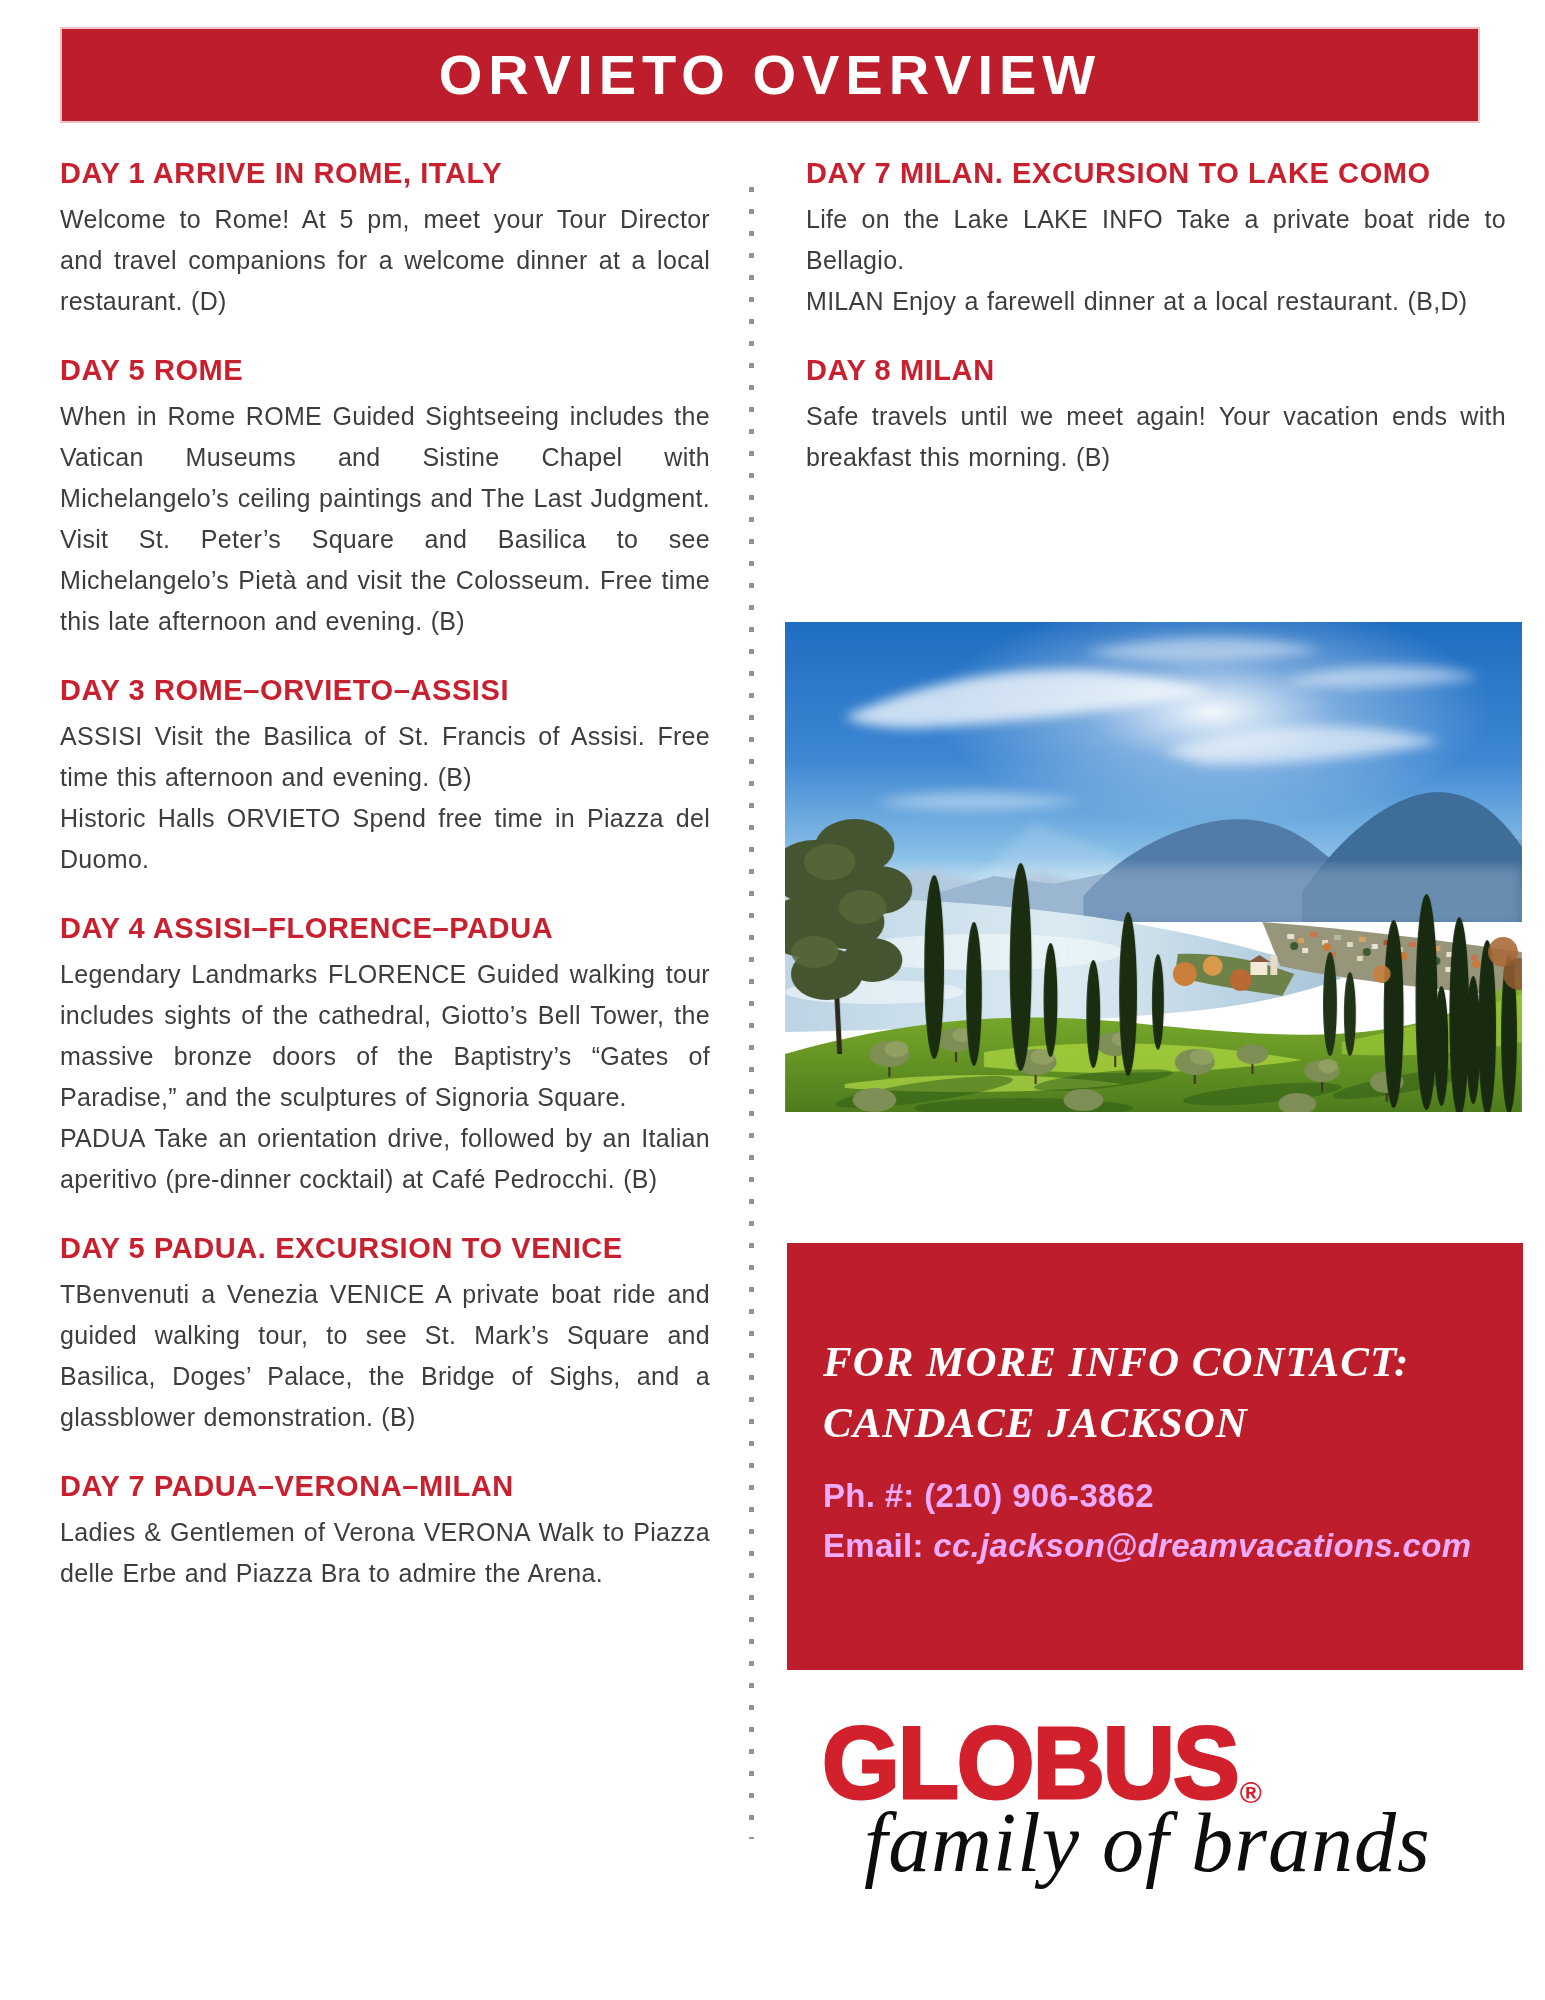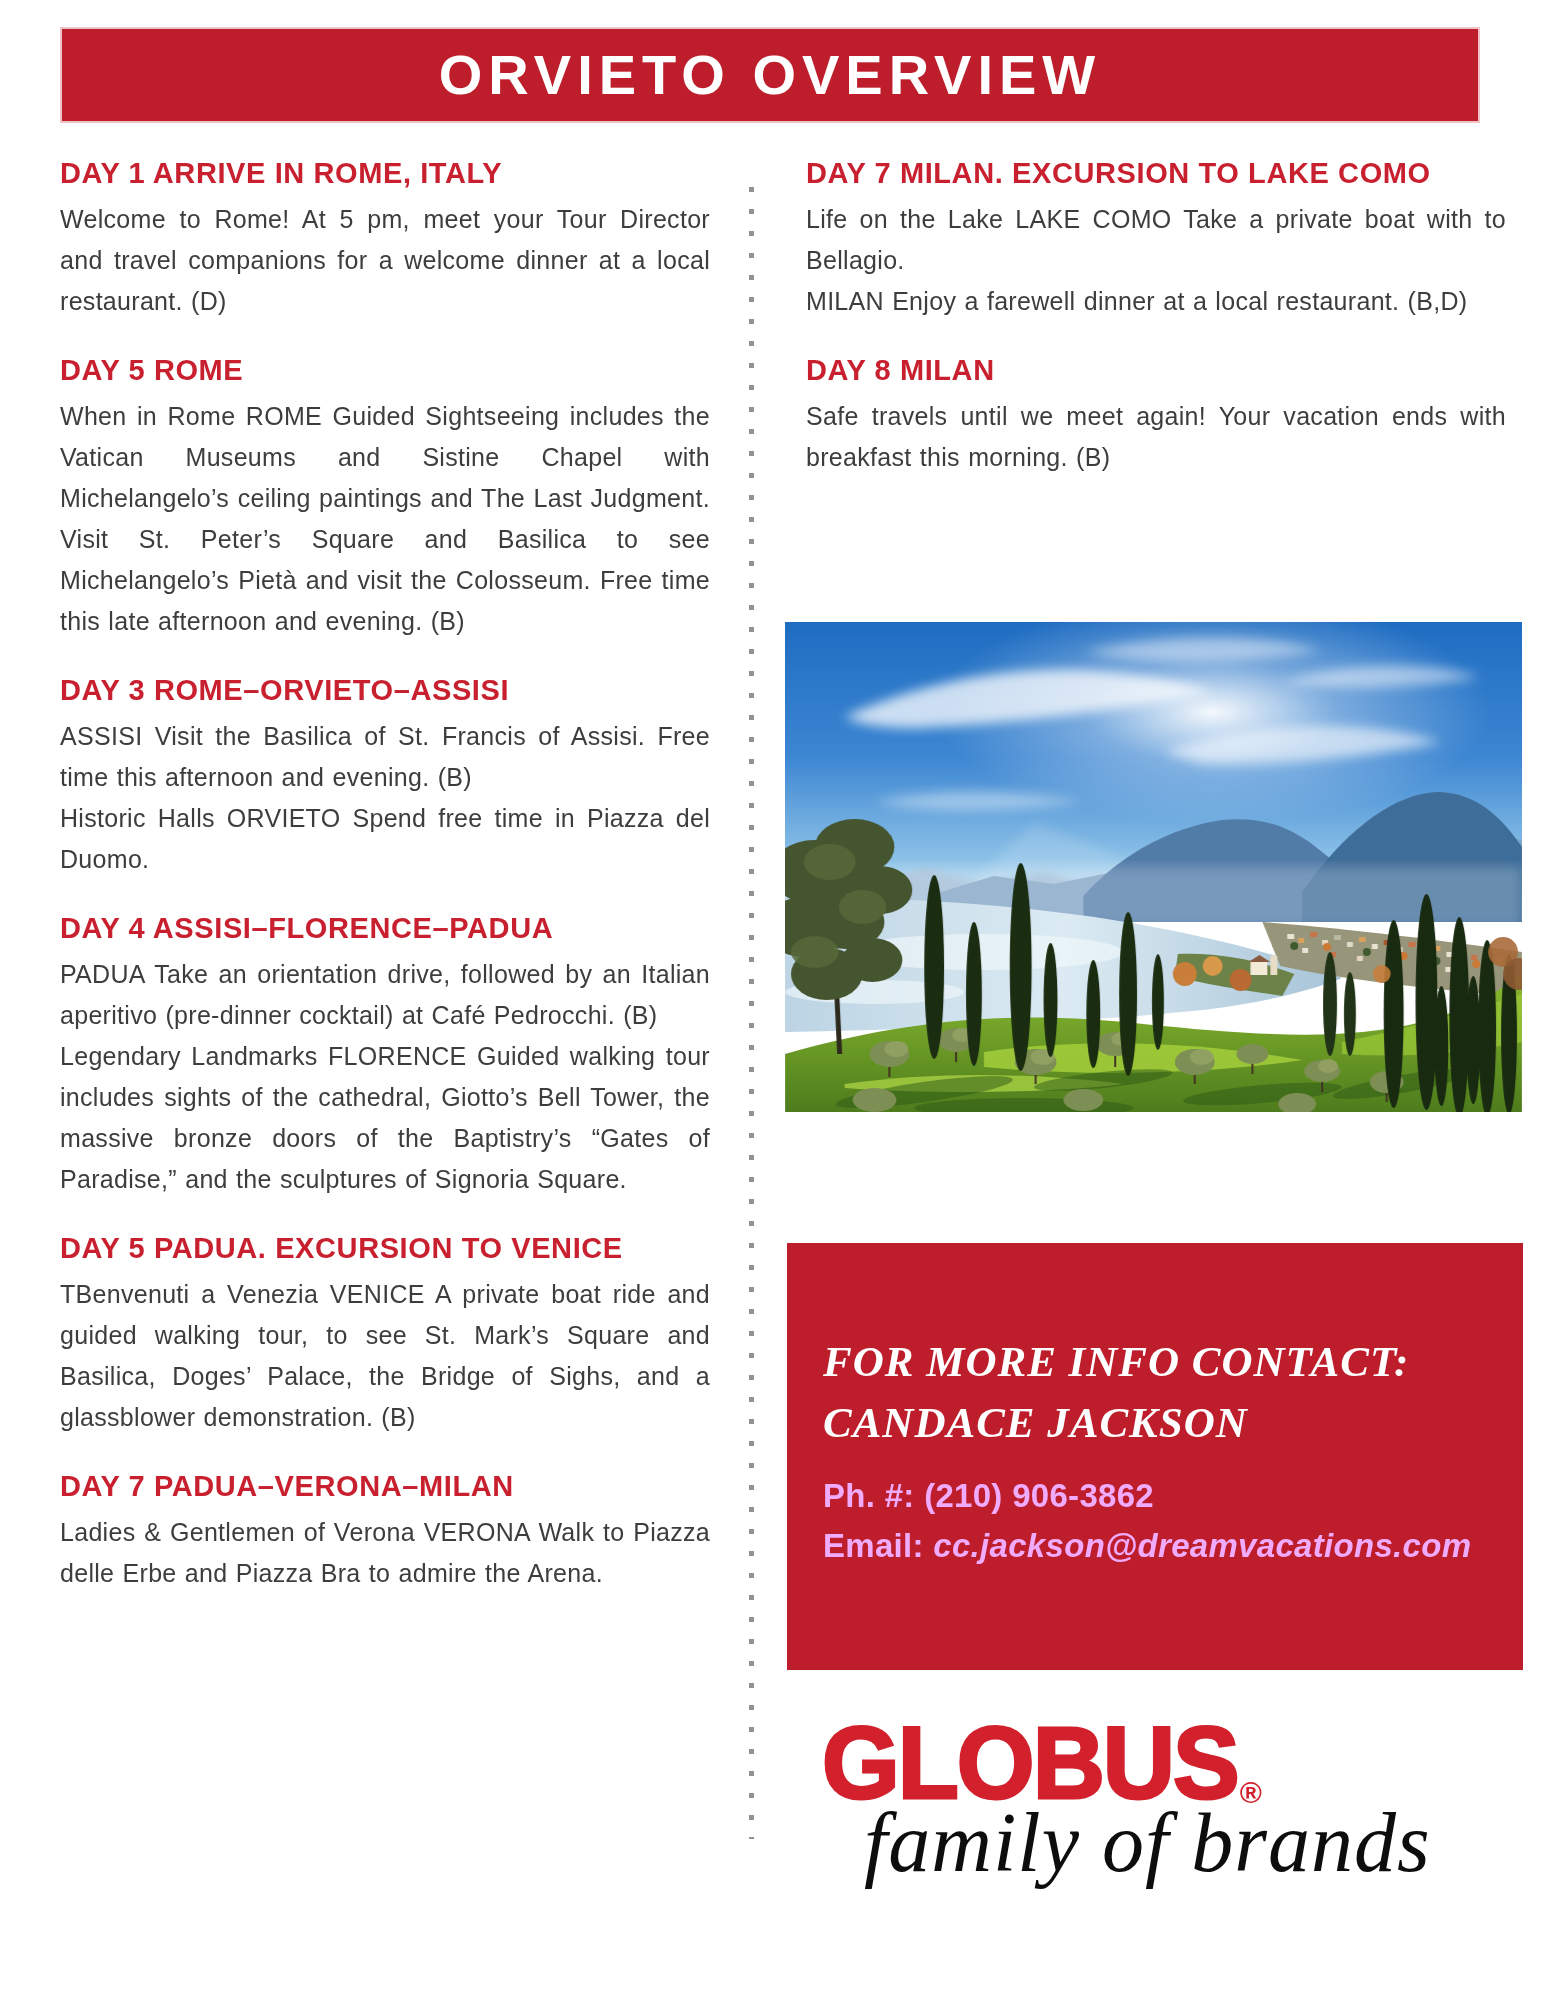--- a/index.html
+++ b/index.html
@@ -86,39 +86,39 @@
       <div class="day-heading">DAY 5 ROME</div>
       <div class="day-paragraph">When in Rome ROME Guided Sightseeing includes the Vatican Museums and Sistine Chapel with Michelangelo’s ceiling paintings and The Last Judgment. Visit St. Peter’s Square and Basilica to see Michelangelo’s Pietà and visit the Colosseum. Free time this late afternoon and evening. (B)</div>
     </div>
     <div class="day-section">
       <div class="day-heading">DAY 3 ROME–ORVIETO–ASSISI</div>
       <div class="day-paragraph">ASSISI Visit the Basilica of St. Francis of Assisi. Free time this afternoon and evening. (B)</div>
       <div class="day-paragraph">Historic Halls ORVIETO Spend free time in Piazza del Duomo.</div>
     </div>
     <div class="day-section">
       <div class="day-heading">DAY 4 ASSISI–FLORENCE–PADUA</div>
+      <div class="day-paragraph">Legendary Landmarks FLORENCE Guided walking tour includes sights of the cathedral, Giotto’s Bell Tower, the massive bronze doors of the Baptistry’s “Gates of Paradise,” and the sculptures of Signoria Square.</div>
       <div class="day-paragraph">PADUA Take an orientation drive, followed by an  Italian aperitivo (pre-dinner cocktail) at Café Pedrocchi. (B)</div>
-      <div class="day-paragraph">Legendary Landmarks FLORENCE Guided walking tour includes sights of the cathedral, Giotto’s Bell Tower, the massive bronze doors of the Baptistry’s “Gates of Paradise,” and the sculptures of Signoria Square.</div>
     </div>
     <div class="day-section">
       <div class="day-heading">DAY 5 PADUA. EXCURSION TO VENICE</div>
       <div class="day-paragraph">TBenvenuti a Venezia VENICE A private boat ride and guided walking tour, to see St. Mark’s Square and Basilica, Doges’ Palace, the Bridge of Sighs, and a glassblower demonstration. (B)</div>
     </div>
     <div class="day-section">
       <div class="day-heading">DAY 7 PADUA–VERONA–MILAN</div>
       <div class="day-paragraph">Ladies &amp; Gentlemen of Verona VERONA Walk to Piazza delle Erbe and Piazza Bra to admire the Arena.</div>
     </div>
   </div>
 
   <div class="divider"></div>
 
   <div class="col col-right">
     <div class="day-section">
       <div class="day-heading">DAY 7 MILAN. EXCURSION TO LAKE COMO</div>
-      <div class="day-paragraph">Life on the Lake LAKE COMO Take a  private boat with to Bellagio.</div>
+      <div class="day-paragraph">Life on the Lake LAKE INFO Take a  private boat ride to Bellagio.</div>
       <div class="day-paragraph">MILAN Enjoy a farewell dinner at a local restaurant. (B,D)</div>
     </div>
     <div class="day-section">
       <div class="day-heading">DAY 8 MILAN</div>
       <div class="day-paragraph">Safe travels until we meet again! Your vacation ends with breakfast this morning. (B)</div>
     </div>
   </div>
 
   <svg class="photo" viewBox="0 0 741 490" preserveAspectRatio="none" xmlns="http://www.w3.org/2000/svg">
     <defs>

